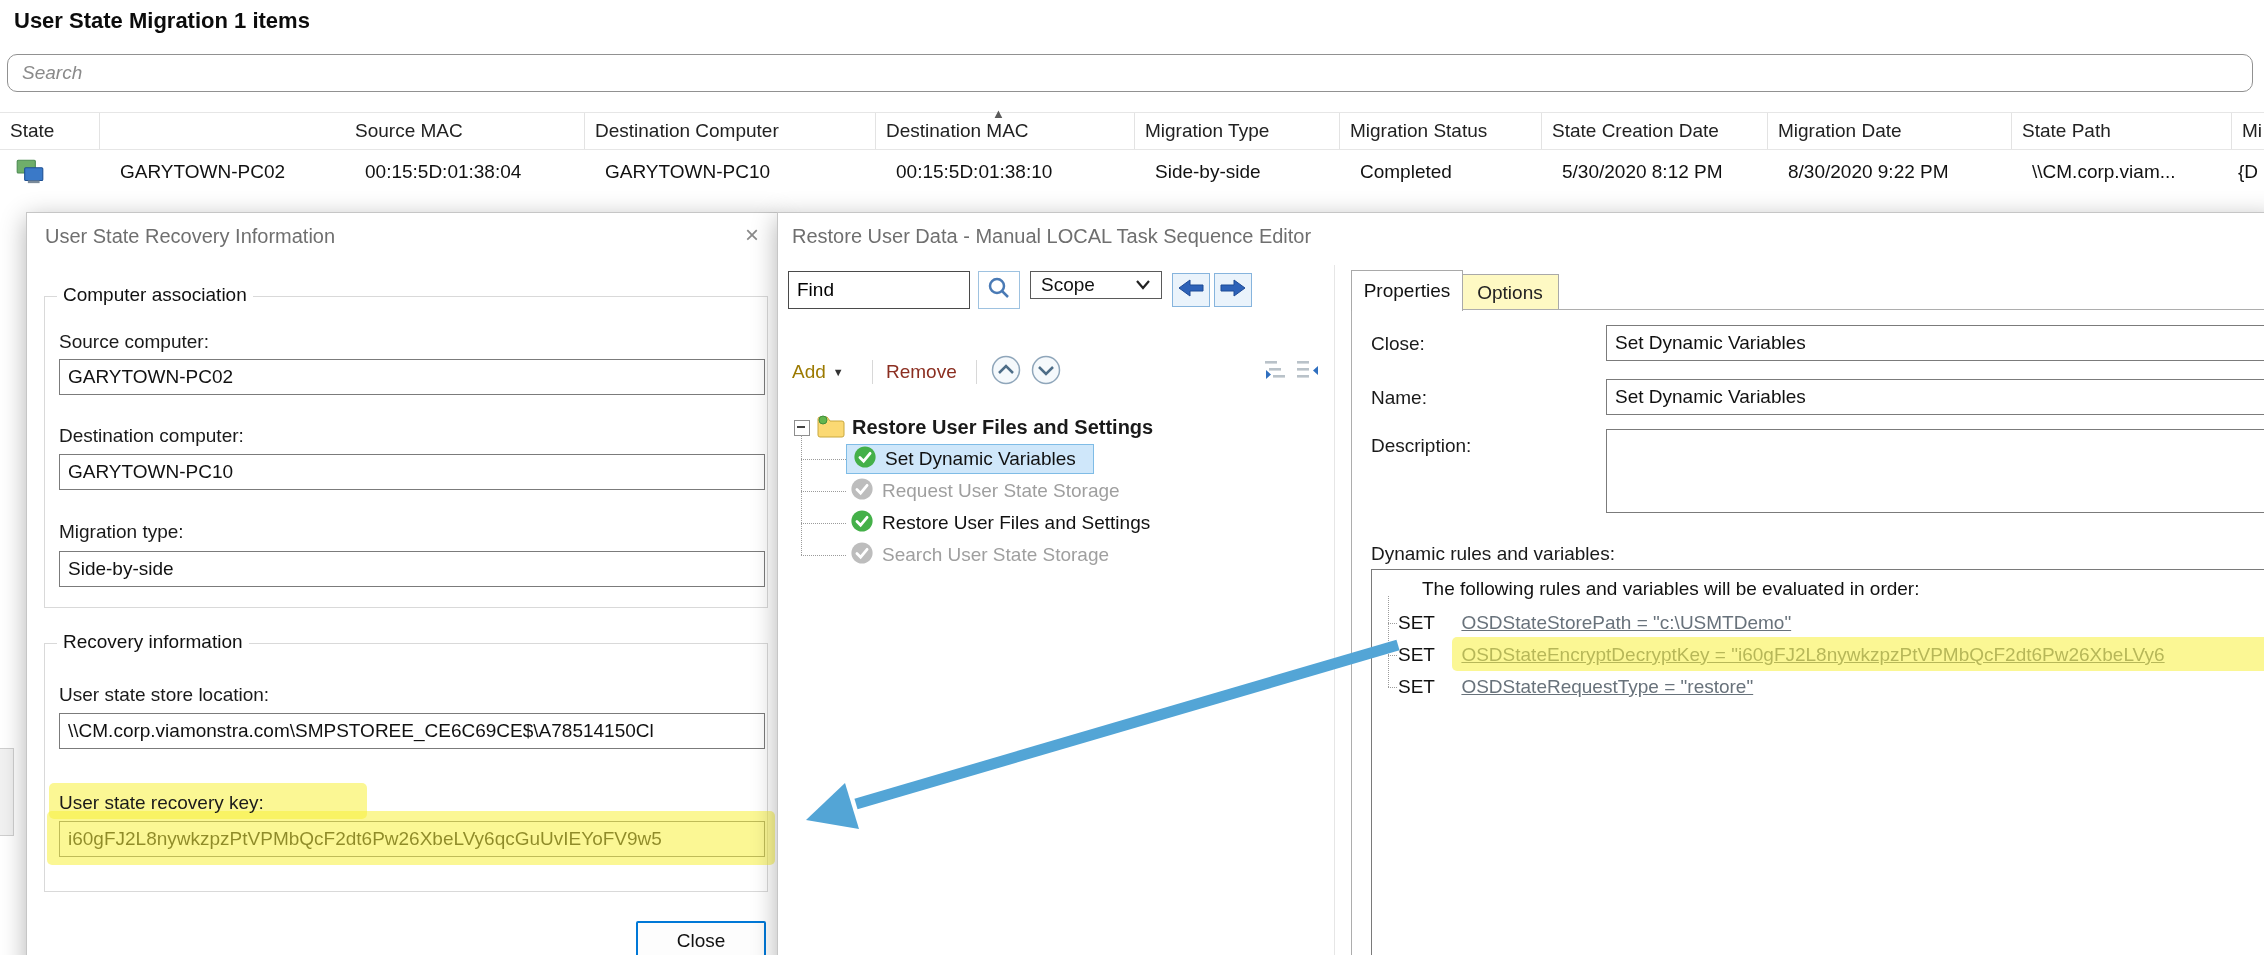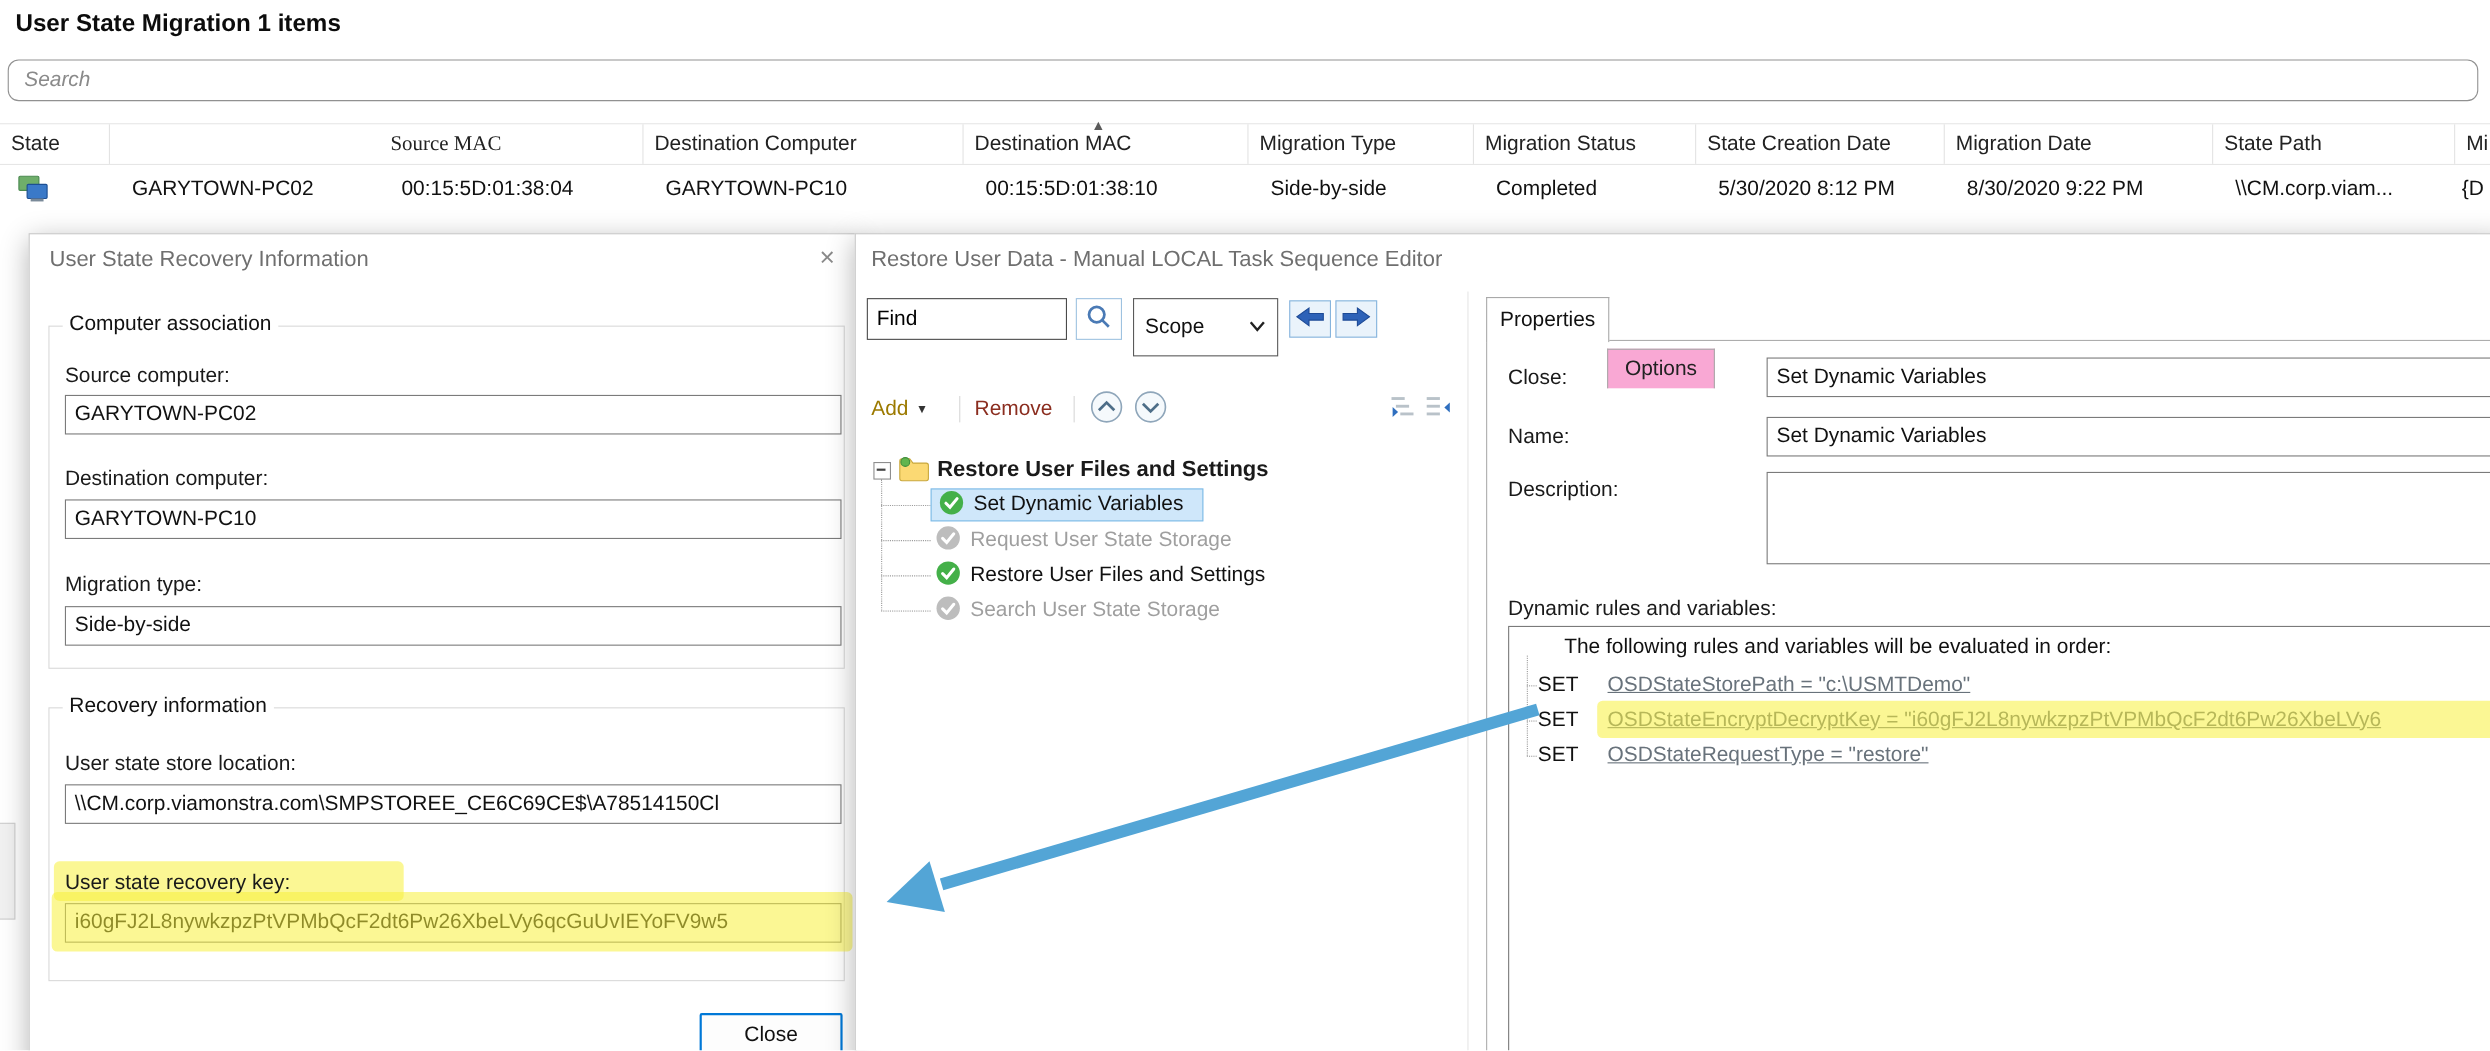--- a/index.html
+++ b/index.html
@@ -22,39 +22,39 @@
   .cell{position:absolute;top:0;height:44px;line-height:44px;font-size:19px;padding-left:20px;
         white-space:nowrap;overflow:hidden;box-sizing:border-box;}
   .btn{position:absolute;display:flex;align-items:center;justify-content:center;box-sizing:border-box;}
   .dotted-v{position:absolute;border-left:1px dotted #9b9b9b;width:0;}
   .dotted-h{position:absolute;border-top:1px dotted #9b9b9b;height:0;}
   .tree-row{position:absolute;height:30px;display:flex;align-items:center;}
   .tree-text{font-size:19px;white-space:nowrap;margin-left:8px;}
   .link{font-size:19px;color:#68727b;text-decoration:underline;white-space:nowrap;}
   .tab-sel{position:absolute;background:#fff;border:1px solid #a9a9a9;border-bottom:none;z-index:2;
            display:flex;align-items:center;justify-content:center;font-size:19px;}
-  .tab-un{position:absolute;background:#f9a8d4;border:1px solid #a9a9a9;border-bottom:none;
-          display:flex;align-items:center;justify-content:center;font-size:19px;color:#222;margin-top:43px;}
+  .tab-un{position:absolute;background:#fef9c3;border:1px solid #a9a9a9;border-bottom:none;
+          display:flex;align-items:center;justify-content:center;font-size:19px;color:#222;}
   #search-box{position:absolute;left:7px;top:54px;width:2246px;height:38px;border:1px solid #919191;
               border-radius:10px;font-size:19px;padding:0 14px;box-sizing:border-box;outline:none;
               font-family:Liberation Sans, sans-serif;}
   #search-box::placeholder{font-style:italic;color:#8a8a8a;}
 </style>
 </head>
 <body>
 
 <div id="screen">
 
   <div class="lbl" style="left:14px;top:8px;font-weight:bold;font-size:22px;color:#0c0c0c;">User State Migration 1 items</div>
 
   <input id="search-box" placeholder="Search" style="">
 
   <div class="grid-head">
     <div class="col-h" style="left:0;width:100px;">State</div>
-    <div class="col-h" style="left:345px;width:240px;font-family:Liberation Serif, serif;">Source MAC</div>
+    <div class="col-h" style="left:345px;width:240px;">Source MAC</div>
     <div class="col-h" style="left:585px;width:291px;">Destination Computer</div>
     <div class="col-h" style="left:876px;width:259px;">Destination MAC</div>
     <div class="col-h" style="left:1135px;width:205px;">Migration Type</div>
     <div class="col-h" style="left:1340px;width:202px;">Migration Status</div>
     <div class="col-h" style="left:1542px;width:226px;">State Creation Date</div>
     <div class="col-h" style="left:1768px;width:244px;">Migration Date</div>
     <div class="col-h" style="left:2012px;width:220px;">State Path</div>
     <div class="col-h" style="left:2232px;width:32px;border-right:none;">Mi</div>
     <div class="abs" style="left:992px;top:-7px;font-size:13px;color:#5a5a5a;">▲</div>
   </div>
@@ -114,21 +114,21 @@
 
     <input class="abs" style="left: 10px; top: 58px; width: 182px; height: 38px; border: 1px solid rgb(74, 74, 74); font-size: 19px; padding: 0px 8px; box-sizing: border-box; font-family: &quot;Liberation Sans&quot;, &quot;DejaVu Sans&quot;, sans-serif;" value="Find">
     <div class="btn" style="left:200px;top:58px;width:42px;height:38px;border:1px solid #9ec2e0;background:#fff;">
       <span>
         <svg width="26" height="26" viewBox="0 0 26 26">
           <circle cx="11" cy="11" r="7" stroke="#4a7ab5" stroke-width="2.5" fill="none"></circle>
           <line x1="16" y1="16" x2="22" y2="22" stroke="#4a7ab5" stroke-width="2.5"></line>
         </svg>
       </span>
     </div>
-    <div class="btn" style="left:252px;top:58px;width:132px;height:53px;border:1px solid #5a5a5a;background:#fff;justify-content:flex-start;padding:0 10px;font-size:19px;">
+    <div class="btn" style="left:252px;top:58px;width:132px;height:28px;border:1px solid #5a5a5a;background:#fff;justify-content:flex-start;padding:0 10px;font-size:19px;">
       <span>Scope</span>
       <span style="margin-left:auto;">
         <svg width="16" height="12" viewBox="0 0 16 12">
             <polyline points="2,2 8,9 14,2" stroke="#222" stroke-width="2.2" fill="none"></polyline>
           </svg>
       </span>
     </div>
     <div class="btn" style="left:394px;top:60px;width:38px;height:34px;border:1px solid #86b4dd;background:#eaf3fb;">
       <span>
         <svg width="26" height="20" viewBox="0 0 26 20">

